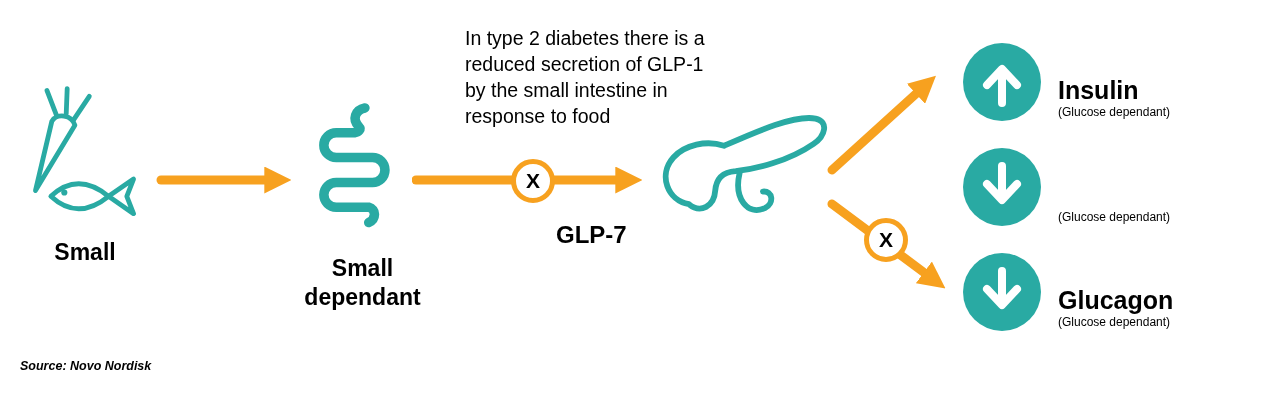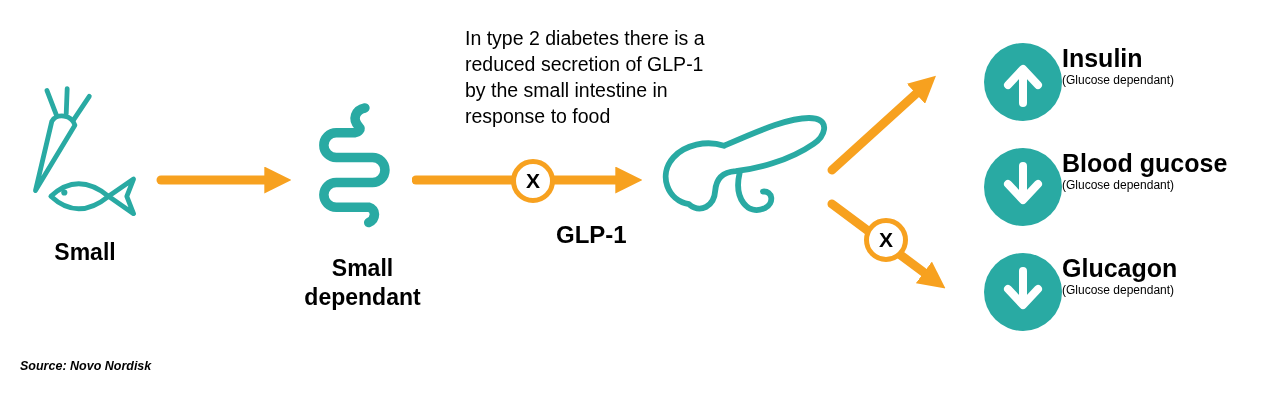--- a/index.html
+++ b/index.html
@@ -8,21 +8,21 @@
   body { font-family:"Liberation Sans", sans-serif; color:#000; }
   .canvas { position:relative; width:1280px; height:409px; background:#fff; overflow:hidden; }
   .abs { position:absolute; }
   .node-label { font-weight:700; font-size:23px; text-align:center; line-height:1.25; }
   .annotation { font-size:19.5px; line-height:1.34;margin-left:44px; }
   .preline { white-space:pre-line; }
   .hormone { font-weight:700; font-size:24px; }
   .xcircle { width:44px; height:44px; border-radius:50%; background:#fff;
              border:5px solid var(--orange); display:flex; align-items:center; justify-content:center;
              font-weight:800; font-size:21px; color:#000; }
-  .outcome { position:absolute; left:984px; display:flex; align-items:flex-start; }
+  .outcome { position:absolute; left:963px; display:flex; align-items:flex-end; gap:17px; }
   .circle { width:78px; height:78px; border-radius:50%; background:var(--teal);
             flex:0 0 auto; display:flex; align-items:center; justify-content:center; }
   .outcome-title { font-weight:700; font-size:25px; line-height:1.2; }
   .outcome-sub { font-size:12px; line-height:1.3; }
   .source { font-size:12.5px; font-style:italic; font-weight:600; }
   svg .st { stroke:var(--teal); fill:none; stroke-linecap:round; stroke-linejoin:round; }
   svg .so { stroke:var(--orange); fill:none; stroke-linecap:round; }
   svg .sw { stroke:#fff; fill:none; stroke-linecap:round; stroke-linejoin:round; }
   svg .ft { fill:var(--teal); }
   svg .fo { fill:var(--orange); }
@@ -65,21 +65,21 @@
 
   <div class="abs annotation preline" style="left:421px; top:25px; width:310px;">In type 2 diabetes there is a
 reduced secretion of GLP-1
 by the small intestine in
 response to food</div>
 
   <svg class="abs" style="left:412px; top:158px;" width="240" height="44">
     <line class="so" stroke-width="9" x1="4" y1="22" x2="206" y2="22" marker-end="url(#ah)"></line>
   </svg>
   <div class="abs xcircle" style="left:511px; top:159px;">X</div>
-  <div class="abs hormone" style="left:556px; top:221px;">GLP-1</div>
+  <div class="abs hormone" style="left:556px; top:221px;">GLP-7</div>
 
   <svg class="abs" style="left:650px; top:105px;" width="185" height="140" viewBox="0 0 190 140">
     <path class="st" stroke-width="6" d="M40,100 C18,96 8,70 24,52 C36,39 58,34 76,40 C108,26 148,8 170,12 C184,15 180,30 168,38 C142,56 108,64 88,66 C74,67 68,74 67,86 C66,102 52,110 40,100 Z"></path>
     <path class="st" stroke-width="6" d="M92,68 C86,94 100,112 118,104 C128,99 126,86 116,87"></path>
   </svg>
 
   <svg class="abs" style="left:818px; top:52px;" width="155" height="245">
     <line class="so" stroke-width="9" x1="14" y1="118" x2="100" y2="40" marker-end="url(#ah)"></line>
     <line class="so" stroke-width="9" x1="14" y1="152" x2="108" y2="222" marker-end="url(#ah)"></line>
   </svg>
@@ -97,21 +97,20 @@
     </div>
   </div>
 
   <div class="outcome" style="top:148px;">
     <div class="circle">
       <svg width="78" height="78" viewBox="0 0 78 78">
         <path class="sw" stroke-width="8" d="M39,18 L39,50 M24,36 L39,52 L54,36"></path>
       </svg>
     </div>
     <div>
-      <div class="outcome-title">Blood gucose</div>
       <div class="outcome-sub">(Glucose dependant)</div>
     </div>
   </div>
 
   <div class="outcome" style="top:253px;">
     <div class="circle">
       <svg width="78" height="78" viewBox="0 0 78 78">
         <path class="sw" stroke-width="8" d="M39,18 L39,50 M24,36 L39,52 L54,36"></path>
       </svg>
     </div>

